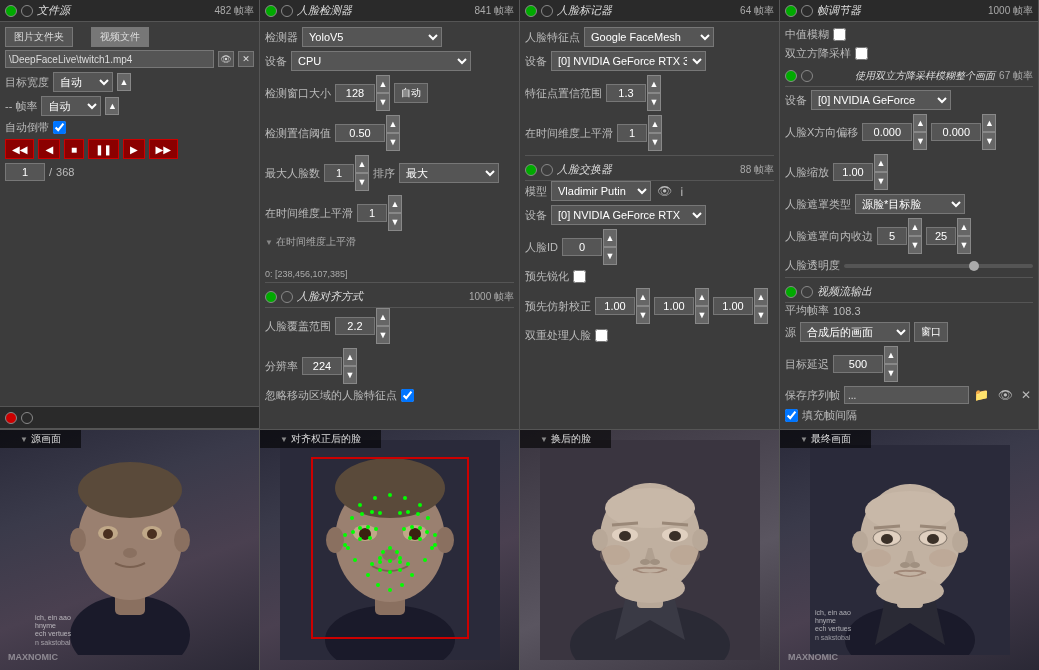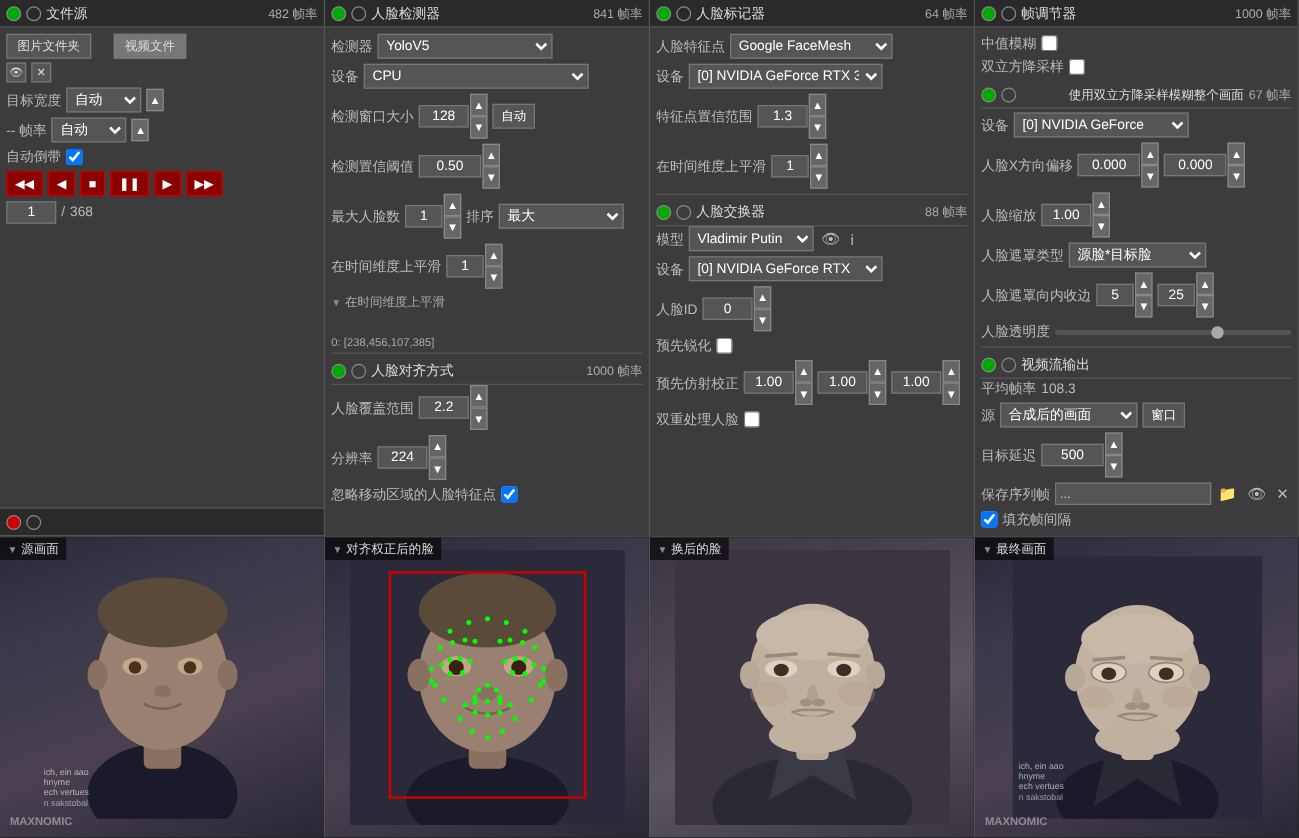--- a/index.html
+++ b/index.html
@@ -33,20 +33,21 @@
       display: flex;
       align-items: center;
       gap: 4px;
       border-bottom: 1px solid #555;
       min-height: 22px;
     }
     .panel-header .title {
       font-size: 11px;
       color: #ddd;
       flex: 1;
+      font-style: italic;
     }
     .panel-header .fps {
       font-size: 10px;
       color: #aaa;
     }
     .power-btn {
       width: 12px; height: 12px;
       border-radius: 50%;
       border: 1px solid #888;
       background: #c00;
@@ -168,21 +169,21 @@
       flex: 1;
       border-right: 1px solid #555;
       position: relative;
       overflow: hidden;
       background: #1a1a1a;
     }
     .preview-label {
       background: rgba(0,0,0,0.6);
       color: #ddd;
       font-size: 10px;
-      padding: 2px 6px;
+      padding: 2px 20px;
       position: absolute;
       top: 0; left: 0;
       z-index: 2;
       display: flex;
       align-items: center;
       gap: 3px;
     }
     .preview-label::before { content:"▼"; font-size:8px; color:#888; }
     
     .panel-1 { width: 260px; }
@@ -269,20 +270,21 @@
       <span class="check-circle"></span>
       <span class="title">文件源</span>
       <span class="fps">482 帧率</span>
     </div>
     <div class="panel-body">
       <div class="tab-row">
         <button class="tab-btn">图片文件夹</button>
         <button class="tab-btn active">视频文件</button>
       </div>
       <div class="row">
+        <div class="path-row">\DeepFaceLive\twitch1.mp4</div>
         <button class="cam-btn">👁</button>
         <button class="cam-btn">✕</button>
       </div>
       <div class="row">
         <span class="label">目标宽度</span>
         <select class="select-box select-sm">
           <option>自动</option>
         </select>
         <button class="spin-btn">▲</button>
       </div>

